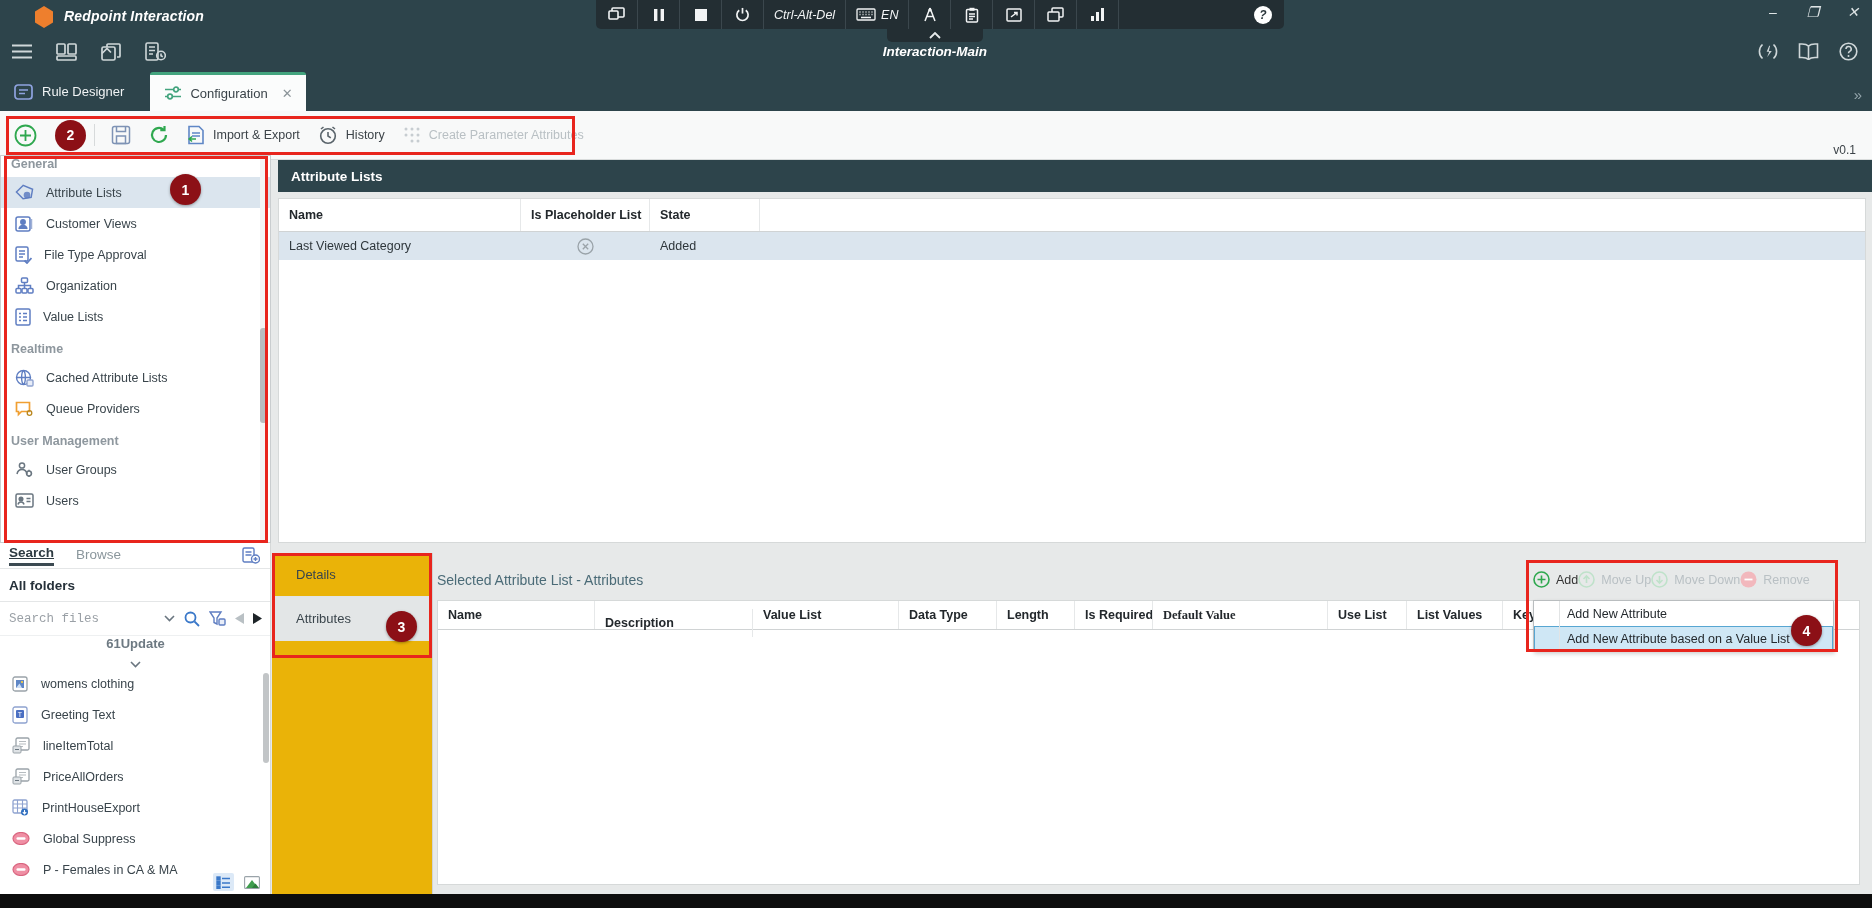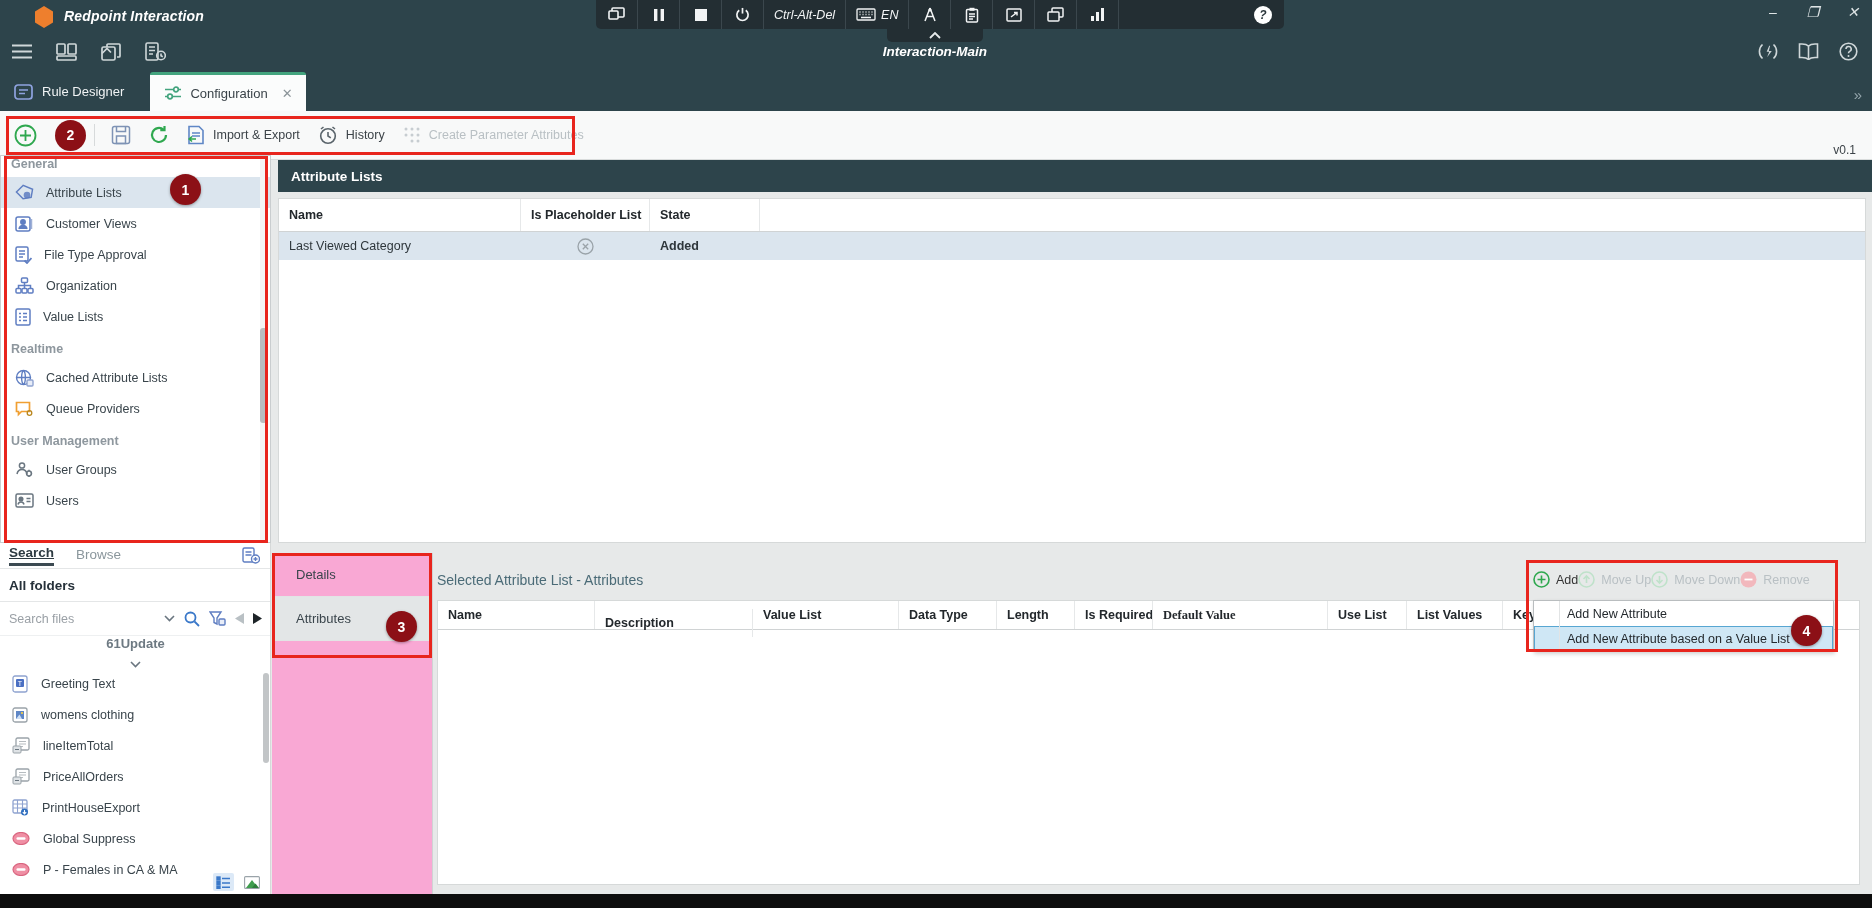--- a/index.html
+++ b/index.html
@@ -67,43 +67,43 @@
   .side-thumb{position:absolute;left:0;width:7px;background:#b9bdbf;border-radius:3px;}
 
   
   .search-panel{position:absolute;left:0;top:543px;width:271px;height:352px;background:#fff;border-right:1px solid #d6d9d9;}
   .sp-tabs{display:flex;align-items:center;height:26px;padding-left:9px;gap:22px;position:relative;border-bottom:1px solid #e4e6e7;}
   .sp-tab{font-size:13.5px;color:#8a969c;padding-bottom:3px;}
   .sp-tab.active{color:#2e3b42;font-weight:bold;border-bottom:3px solid #3c4a52;text-decoration:underline;}
   .sp-addfile{position:absolute;right:10px;top:3px;color:#5872b8;}
   .all-folders{font-size:13.5px;font-weight:bold;color:#26313a;padding:9px 0 8px 9px;border-bottom:1px solid #e4e6e7;}
   .search-row{display:flex;align-items:center;height:34px;padding:0 8px 0 9px;gap:9px;border-bottom:1px solid #eef0f1;}
-  .search-input{border:none;outline:none;flex:1;font-size:12.5px;color:#333;font-family:Liberation Sans, sans-serif;min-width:0;}
+  .search-input{border:none;outline:none;flex:1;font-size:12.5px;color:#333;font-family:Liberation Mono, monospace;min-width:0;}
   .search-input::placeholder{color:#9aa0a6;}
   .folder-row{display:flex;align-items:center;height:32px;padding:0 12px 0 13px;color:#6d7982;font-size:13px;font-weight:bold;flex-direction:column;}
   .folder-row .spread{flex:1;}
   .file-item{height:31px;display:flex;align-items:center;gap:13px;padding-left:12px;font-size:12.5px;color:#39444b;}
   .view-toggles{position:absolute;right:8px;bottom:4px;display:flex;gap:7px;}
   .vt{width:21px;height:18px;display:flex;align-items:center;justify-content:center;border-radius:2px;}
   .vt.sel{background:#dce9f7;}
   .sp-scroll{position:absolute;right:1px;top:130px;width:6px;height:90px;background:#c2c5c7;border-radius:3px;}
 
   
   .main-header{position:absolute;left:278px;top:160px;width:1594px;height:32px;background:var(--teal);
                color:#fff;font-size:13.5px;font-weight:bold;display:flex;align-items:center;padding-left:13px;}
   .main-table{position:absolute;left:278px;top:198px;width:1588px;height:345px;background:#fff;border:1px solid #d6d9d9;}
   .mt-head{display:flex;height:33px;border-bottom:1px solid #d0d3d4;align-items:center;}
   .mt-head .cell{font-size:12.5px;font-weight:bold;color:#23282c;padding-left:10px;height:100%;display:flex;align-items:center;border-right:1px solid #e6e8e9;}
   .mt-row{display:flex;height:28px;background:var(--selblue);align-items:center;}
   .mt-row .cell{font-size:12.5px;color:#2e363b;padding-left:10px;display:flex;align-items:center;}
-  .c1{width:242px;} .c2{width:129px;justify-content:flex-start;} .c3{width:110px;font-weight:bold;} .cr{flex:1;border-right:none !important;}
+  .c1{width:242px;} .c2{width:129px;justify-content:flex-start;} .c3{width:110px;} .cr{flex:1;border-right:none !important;}
   .mt-row .c2{justify-content:center;padding-left:0;}
 
   
-  .details-panel{position:absolute;left:272px;top:553px;width:161px;height:342px;background:#f9a8d4;border-right:1px solid #d0d3d4;}
+  .details-panel{position:absolute;left:272px;top:553px;width:161px;height:342px;background:#eab308;border-right:1px solid #d0d3d4;}
   .dt-row{height:44px;display:flex;align-items:center;padding-left:24px;font-size:13px;color:#3a454c;border-bottom:1px solid #e2e4e5;position:relative;}
   .dt-row.active{background:#e3e6e7;}
 
   
   .bottom-title{position:absolute;left:437px;top:572px;font-size:14px;color:var(--linkteal);}
   .grid-actions{position:absolute;left:1533px;top:571px;display:flex;gap:0;align-items:center;}
   .ga{display:flex;align-items:center;gap:6px;font-size:12.5px;color:#333;white-space:nowrap;}
   .ga.disabled{color:#b9c0c4;}
   .bottom-table{position:absolute;left:437px;top:600px;width:1423px;height:285px;background:#fff;border:1px solid #d6d9d9;}
   .bt-head{display:flex;height:29px;border-bottom:1px solid #d0d3d4;align-items:center;}
@@ -480,35 +480,35 @@
     </div>
     <div class="folder-row">
       <span>61Update</span>
       <span class="spread"></span>
       <svg class="ico" width="11" height="7" viewBox="0 0 11 7" fill="none" stroke="#6a7680" stroke-width="1.6">
           <path d="M1 1l4.5 4.5L10 1"></path>
         </svg>
     </div>
 
     <div class="file-item">
-      <svg class="ico" width="16" height="18" viewBox="0 0 16 18">
-          <rect x="1" y="1" width="14" height="16" rx="2" fill="#fff" stroke="#8fa3d0" stroke-width="1.3"></rect>
-          <rect x="4" y="4" width="8" height="8" rx="1" fill="#4a6fc3"></rect>
-          <text x="8" y="10.6" font-size="7" fill="#fff" text-anchor="middle" font-family="Liberation Sans">T</text>
-        </svg>
-      <span>Greeting Text</span>
-    </div>
-    <div class="file-item">
       <svg class="ico" width="16" height="16" viewBox="0 0 16 16">
           <rect x="1" y="1" width="14" height="14" rx="2" fill="#fff" stroke="#9aa3a9" stroke-width="1.3"></rect>
           <rect x="4" y="4" width="8" height="8" fill="#5f87c6"></rect>
           <polygon points="4,12 7.5,7.5 10,12" fill="#cfe0f5"></polygon>
           <circle cx="10" cy="6" r="1.1" fill="#ffd23e"></circle>
         </svg>
       <span>womens clothing</span>
+    </div>
+    <div class="file-item">
+      <svg class="ico" width="16" height="18" viewBox="0 0 16 18">
+          <rect x="1" y="1" width="14" height="16" rx="2" fill="#fff" stroke="#8fa3d0" stroke-width="1.3"></rect>
+          <rect x="4" y="4" width="8" height="8" rx="1" fill="#4a6fc3"></rect>
+          <text x="8" y="10.6" font-size="7" fill="#fff" text-anchor="middle" font-family="Liberation Sans">T</text>
+        </svg>
+      <span>Greeting Text</span>
     </div>
     <div class="file-item">
       <svg class="ico" width="18" height="17" viewBox="0 0 18 17">
           <rect x="4" y="1" width="13" height="12" rx="1.5" fill="#fff" stroke="#9aa3a9" stroke-width="1.3"></rect>
           <path d="M7 4.5h7M7 7h7M7 9.5h4" stroke="#b6bcc0" stroke-width="1.2"></path>
           <rect x="1" y="9" width="8" height="7" rx="1" fill="#dfe3e6" stroke="#9aa3a9"></rect>
           <path d="M3 12.5h4" stroke="#6a7680"></path>
         </svg>
       <span>lineItemTotal</span>
     </div>

